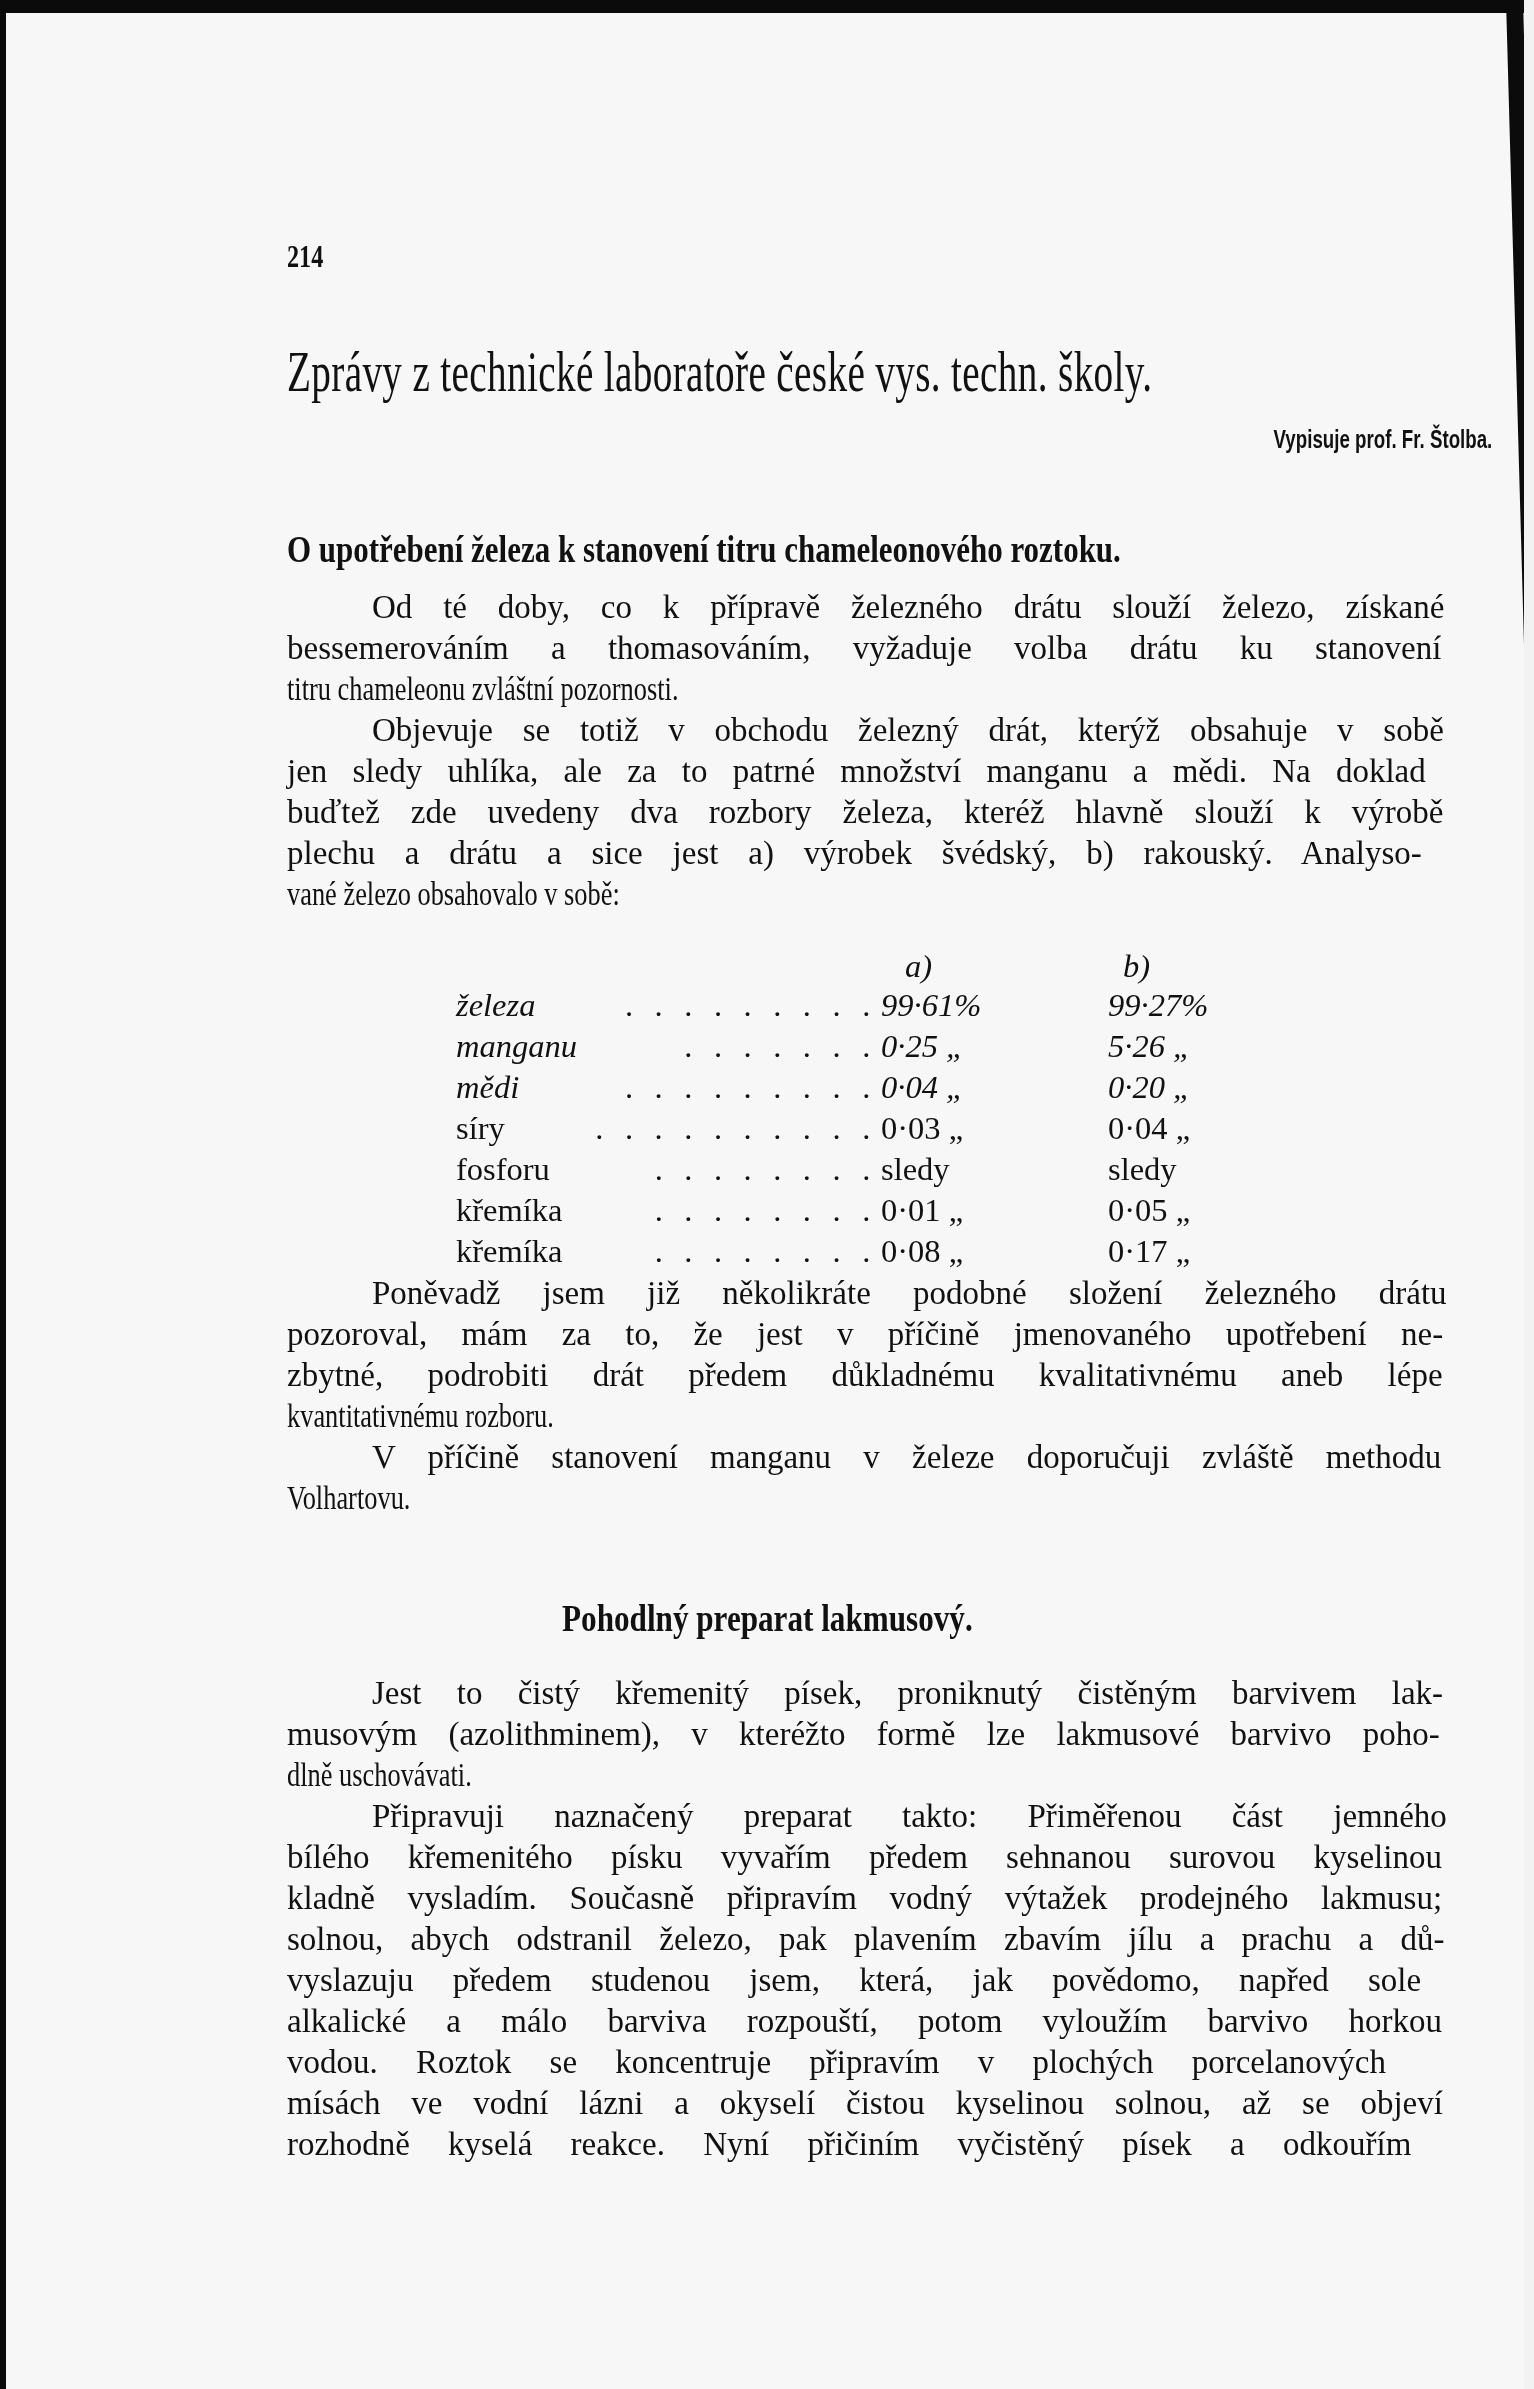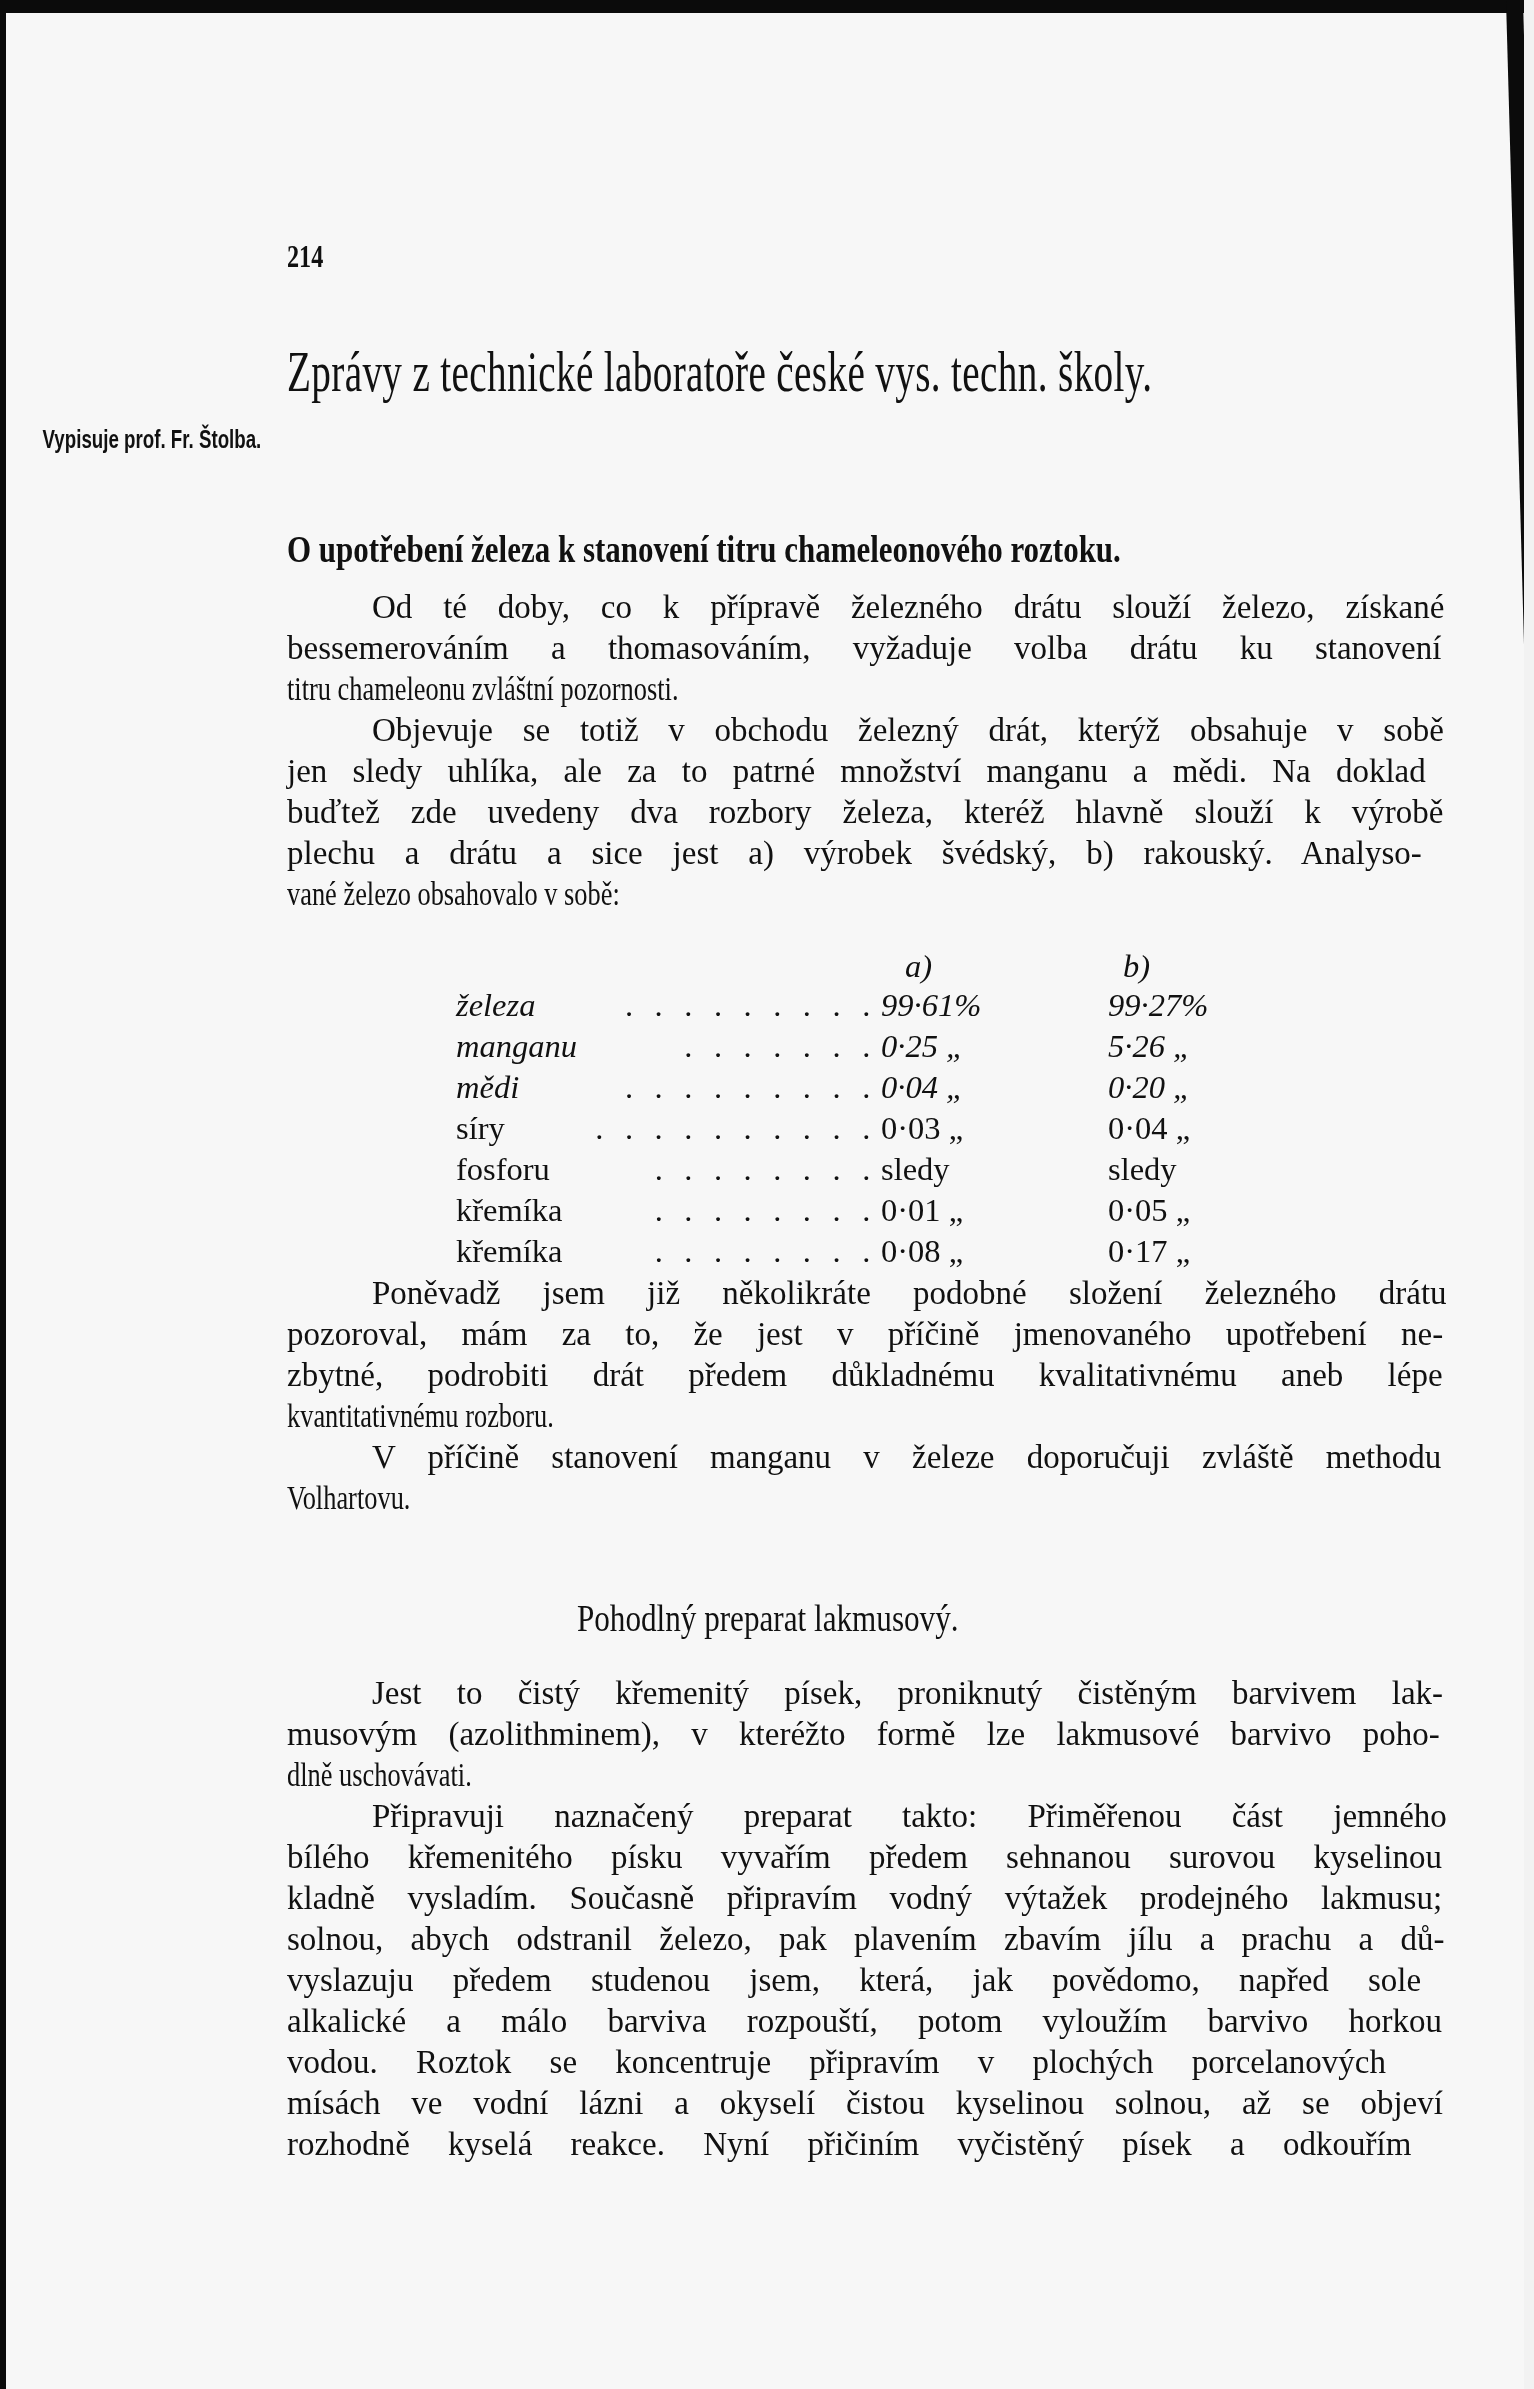--- a/index.html
+++ b/index.html
@@ -10,25 +10,25 @@
     color: #111;
   }
   .scan-top { position: absolute; left: 0; top: 0; width: 1535px; height: 13.4px; background: #0b0b0b; }
   .scan-left { position: absolute; left: 0; top: 0; width: 5.7px; height: 2510px; background: #0b0b0b; }
   .scan-right { position: absolute; left: 1506px; top: 0; width: 17px; height: 2510px; background: #0b0b0b; transform: skewX(1.6deg); transform-origin: top; }
   .scan-right-page { position: absolute; left: 1524px; top: 0; width: 10.5px; height: 2510px; background: #f2f2f2; }
 
   .page-number { position: absolute; left: 287px; top: 239px; font-size: 31px; font-family: "Liberation Serif", serif; font-weight: bold; transform: scaleX(0.78); transform-origin: left; }
 
   .title { position: absolute; left: 287px; top: 340px; width: 1176px; font-size: 56px; font-family: "Liberation Serif", serif; white-space: nowrap; transform: scaleX(0.70); transform-origin: left; letter-spacing: 0.5px; }
-  .byline { position: absolute; left: 0; width: 1535px; top: 424px; text-align: left; font-family: "Liberation Sans", sans-serif; font-weight: bold; font-size: 26px; }
+  .byline { position: absolute; left: 0; width: 1535px; top: 424px; text-align: right; font-family: "Liberation Sans", sans-serif; font-weight: bold; font-size: 26px; }
   .byline span { display: inline-block; transform: scaleX(0.72); }
 
   .h2 { position: absolute; left: 287px; top: 527px; width: 1171px; font-family: "Liberation Serif", serif; font-weight: bold; font-size: 38px; white-space: nowrap; transform: scaleX(0.815); transform-origin: left; }
-  .h3 { position: absolute; left: 0; width: 1535px; top: 1596px; text-align: center; font-family: "Liberation Serif", serif; font-weight: normal; font-size: 38px; }
+  .h3 { position: absolute; left: 0; width: 1535px; top: 1596px; text-align: center; font-family: "Liberation Serif", serif; font-weight: bold; font-size: 38px; }
   .h3 span { display: inline-block; transform: scaleX(0.82); }
 
   .para-block { position: absolute; left: 287px; width: 1168px; }
   .line {
     height: 41px; line-height: 41px; font-size: 33px;
     font-family: "Liberation Serif", serif;
     white-space: nowrap; display: block; position: relative;
   }
   .line .inner { display: inline-block; transform-origin: left; }
   .line.just .inner { text-align-last: justify; width: 100%; }

